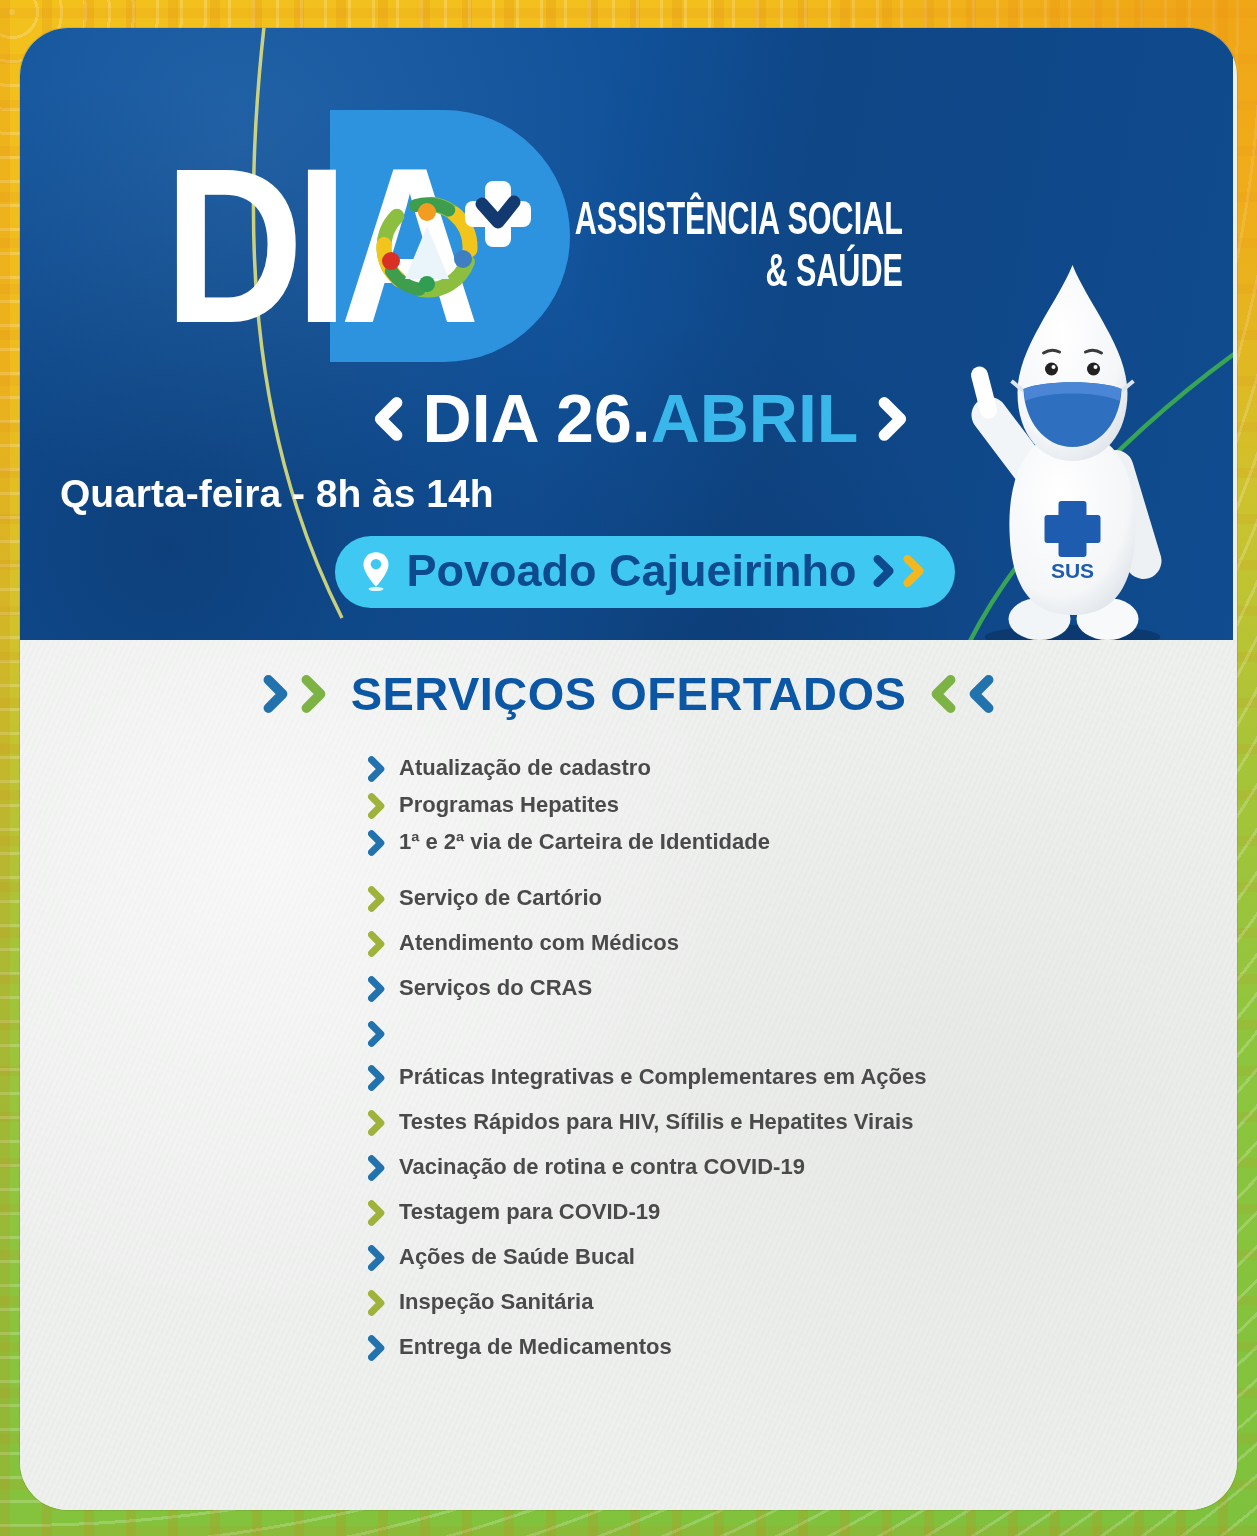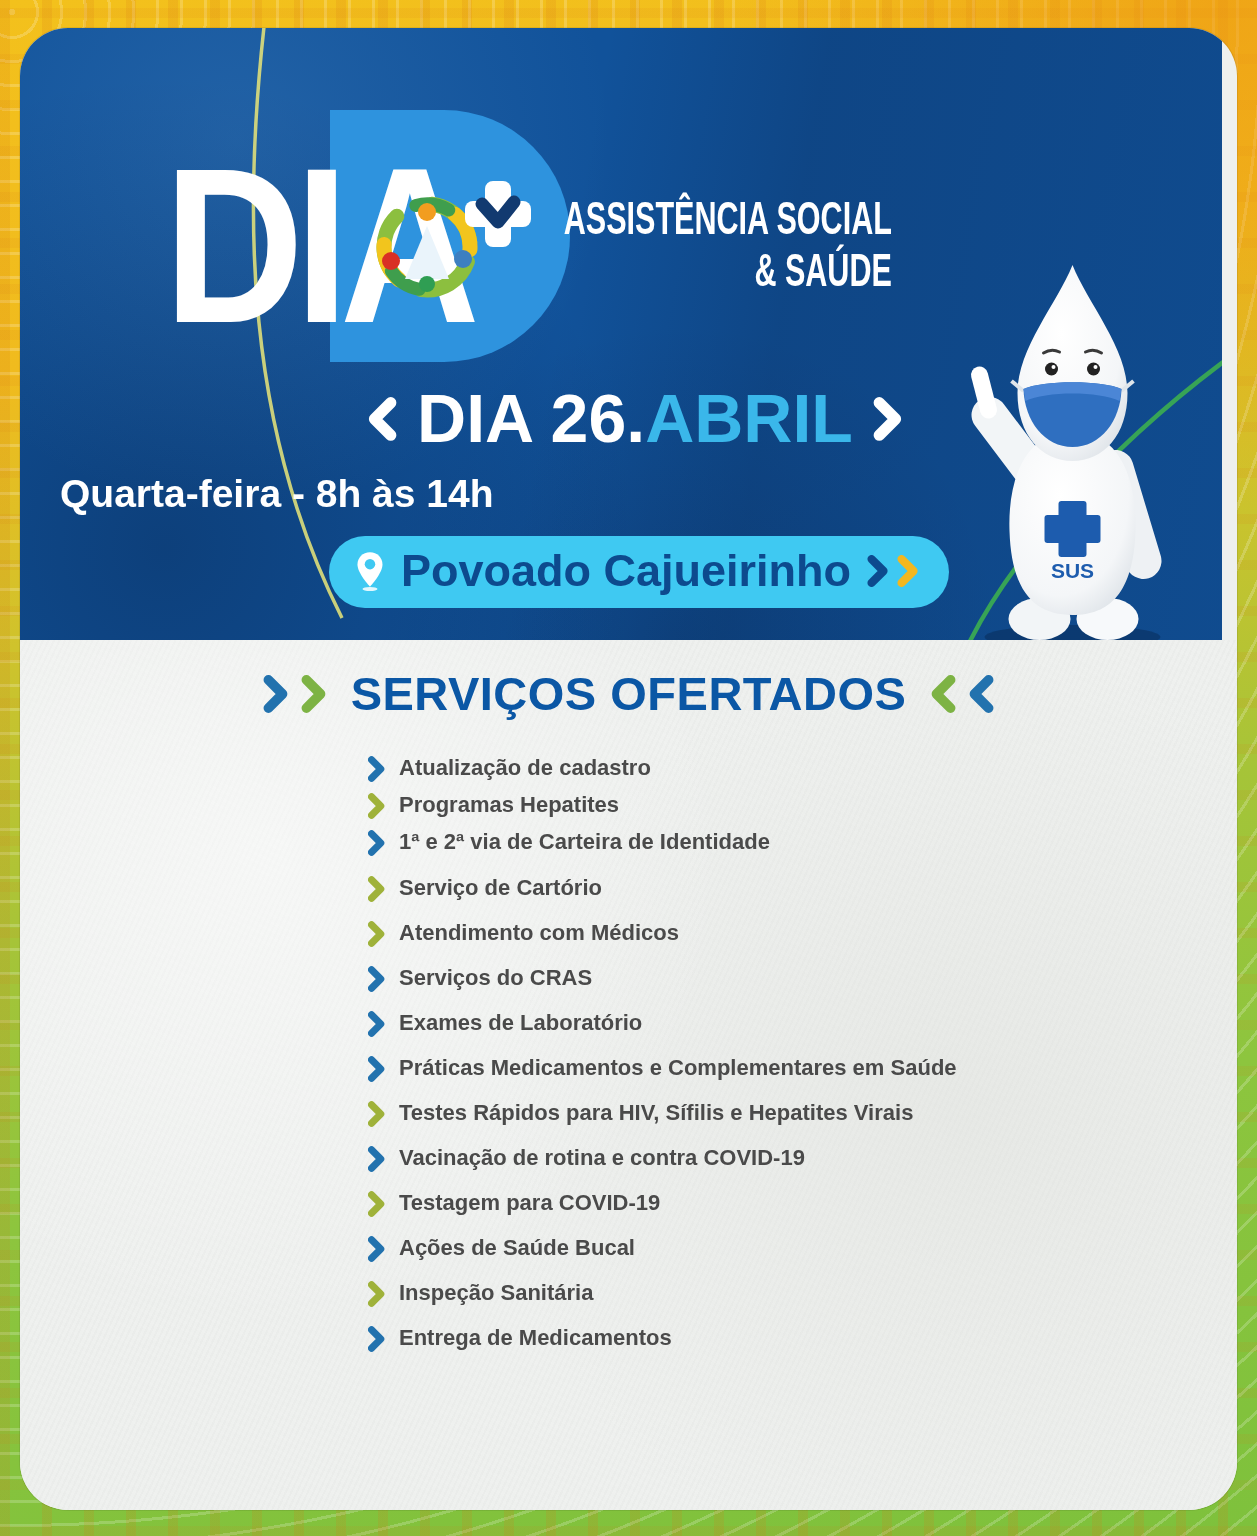--- a/index.html
+++ b/index.html
@@ -14,21 +14,21 @@
       repeating-radial-gradient(circle at 12px 12px, rgba(255,255,255,.20) 0 3px, transparent 3px 24px),
       linear-gradient(172deg, #f3c11c 0%, #f0bb1e 22%, #cfc32c 38%, #a6c438 55%, #8dc53e 72%, #7ec13c 100%);
   }
   .card{
     position:absolute;left:20px;top:28px;width:1217px;height:1482px;
     border-radius:48px;overflow:hidden;background:#eef0ee;
     box-shadow:0 0 0 1px rgba(0,0,0,.08);
   }
   
   .header{
-    position:absolute;left:0;top:0;right:15px;height:612px;
+    position:absolute;left:0;top:0;right:4px;height:612px;
     background-color:#11529a;
     background-image:
       linear-gradient(100deg, transparent 45%, rgba(8,35,75,.26) 62%, rgba(8,35,75,.14) 100%),
       radial-gradient(circle at 18% 18%, rgba(120,180,230,.16), transparent 34%),
       radial-gradient(circle at 12% 85%, rgba(6,30,66,.35), transparent 40%),
       radial-gradient(circle at 55% 100%, rgba(6,30,66,.22), transparent 35%);
     overflow:hidden;
   }
   .curves{position:absolute;inset:0;pointer-events:none;}
   .logo-cluster{position:absolute;left:130px;top:80px;width:480px;height:280px;}
@@ -83,21 +83,21 @@
   }
   .svc-heading{
     font-size:47px;font-weight:900;color:#0b57a5;letter-spacing:.5px;white-space:nowrap;
   }
   .accent-blue{color:#2272ae;}
   .accent-green{color:#9fb23a;}
   .svc-list{list-style:none;margin:32px 0 0 348px;padding:0;}
   .svc-item{display:flex;align-items:flex-start;gap:14px;margin-bottom:15px;
     font-size:22px;font-weight:700;color:#4a4a4a;line-height:30px;}
   .svc-item:nth-child(1),.svc-item:nth-child(2){margin-bottom:7px;}
-  .svc-item:nth-child(3){margin-bottom:16px;}
+  .svc-item:nth-child(3){margin-bottom:26px;}
   .svc-item .chev{margin-top:3px;}
 </style>
 </head>
 <body>
 
 <div class="card">
 
   <div class="header">
 
     <svg class="curves" width="1217" height="612" viewBox="0 0 1217 612">
@@ -278,30 +278,29 @@
         </span>
         <span class="svc-label">Serviços do CRAS</span>
       </li>
 
       <li class="svc-item">
         <span class="chev svc-chevron accent-blue">
           <svg width="17" height="26" viewBox="0 0 24 34">
               <path d="M5,4 L18,17 L5,30" stroke="currentColor" stroke-width="10" fill="none" stroke-linecap="round" stroke-linejoin="round"></path>
             </svg>
         </span>
-        <span class="svc-label">Exames de Laboratório</span>
-      </li>
-
-      <li class="svc-item">
-        <span class="chev svc-chevron accent-blue">
-          <svg width="17" height="26" viewBox="0 0 24 34">
-              <path d="M5,4 L18,17 L5,30" stroke="currentColor" stroke-width="10" fill="none" stroke-linecap="round" stroke-linejoin="round"></path>
-            </svg>
-        </span>
-        <span class="svc-label">Práticas Medicamentos e Complementares em Saúde</span>
+      </li>
+
+      <li class="svc-item">
+        <span class="chev svc-chevron accent-blue">
+          <svg width="17" height="26" viewBox="0 0 24 34">
+              <path d="M5,4 L18,17 L5,30" stroke="currentColor" stroke-width="10" fill="none" stroke-linecap="round" stroke-linejoin="round"></path>
+            </svg>
+        </span>
+        <span class="svc-label">Práticas Integrativas e Complementares em Ações</span>
       </li>
 
       <li class="svc-item">
         <span class="chev svc-chevron accent-green">
           <svg width="17" height="26" viewBox="0 0 24 34">
               <path d="M5,4 L18,17 L5,30" stroke="currentColor" stroke-width="10" fill="none" stroke-linecap="round" stroke-linejoin="round"></path>
             </svg>
         </span>
         <span class="svc-label">Testes Rápidos para HIV, Sífilis e Hepatites Virais</span>
       </li>

